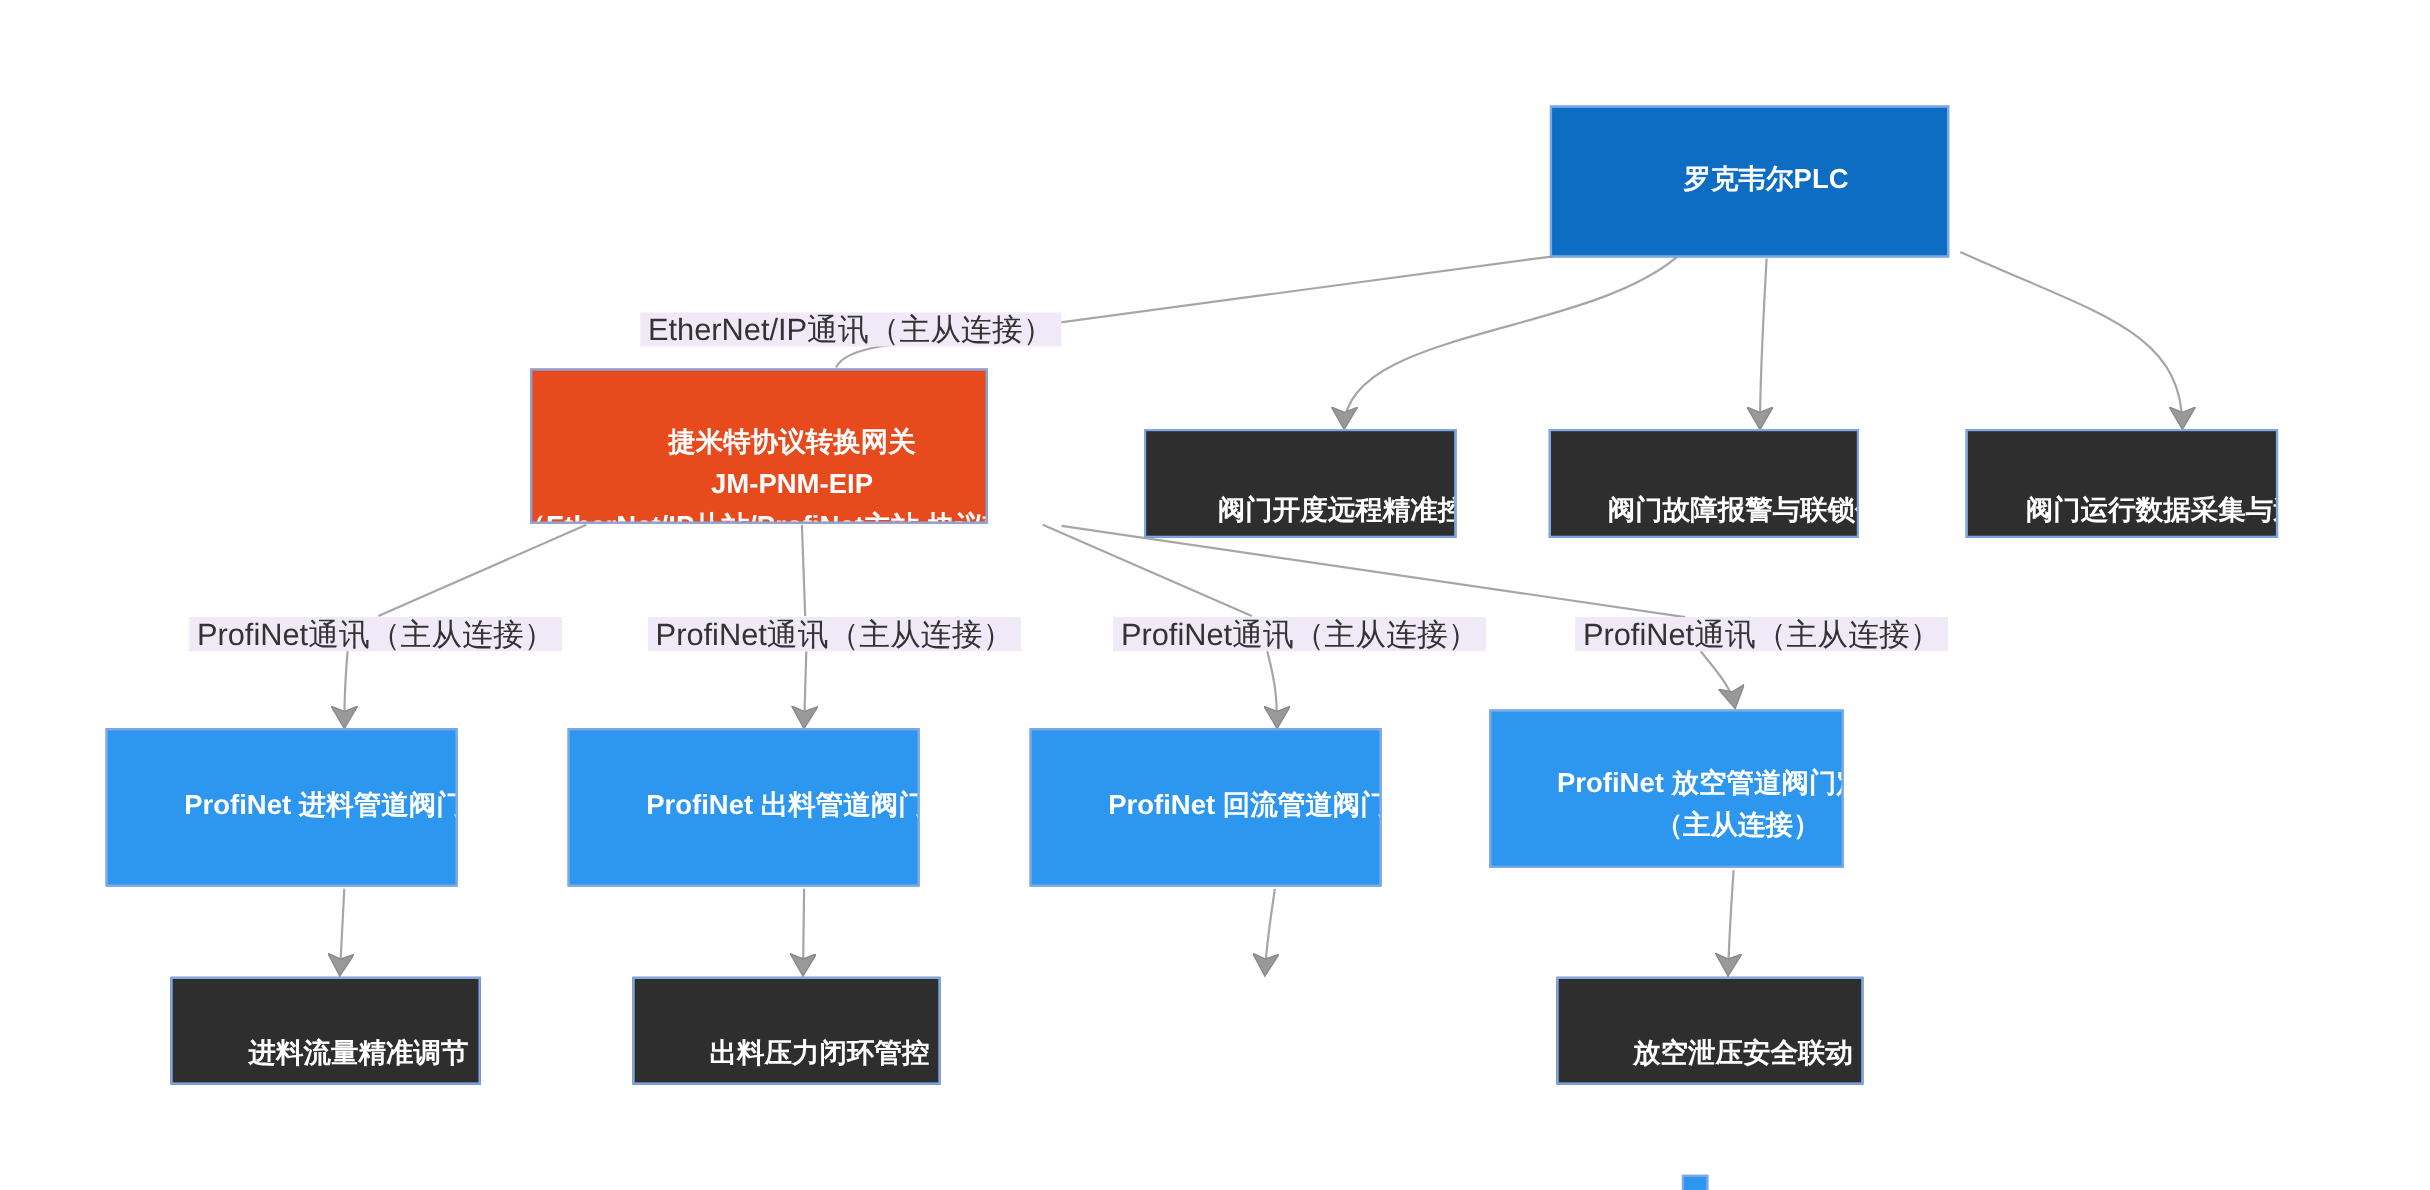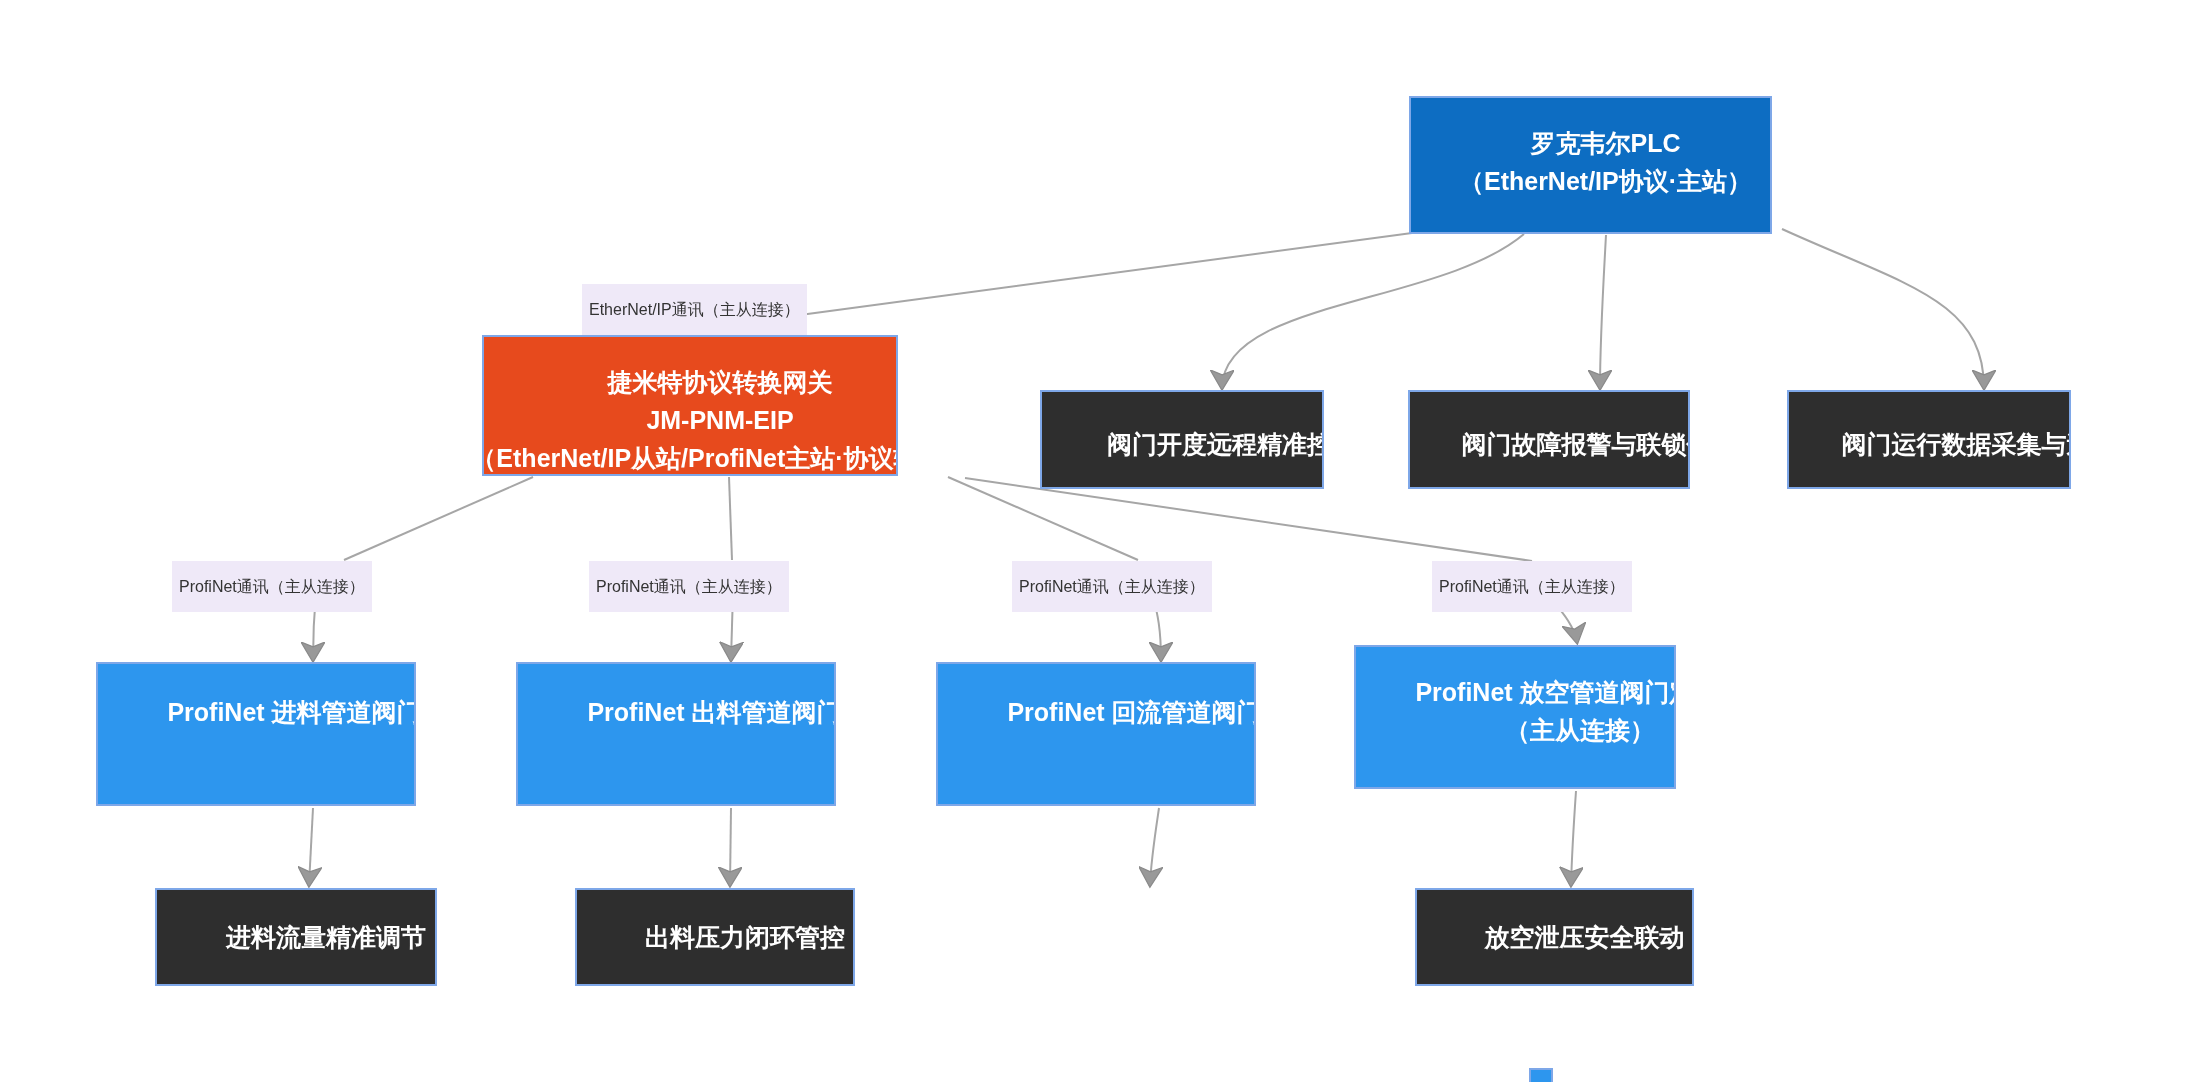--- a/index.html
+++ b/index.html
@@ -22,20 +22,21 @@
     font-weight:bold;
     font-size:25px;
     line-height:38px;
   }
   .node .lines{
     position:absolute;
     left:50%;
     display:flex;flex-direction:column;align-items:center;
     white-space:nowrap;
     transform:translateX(calc(-50% + var(--sh,0px)));
+    margin-top:20px;
   }
   .blue{background:var(--plc,#0d6dc2);}
   .lblue{background:var(--device,#2d96ee);}
   .orange{background:var(--gateway,#e74a1d);}
   .dark{background:var(--dark,#2e2e2e);}
 
   
   #n-plc      {left:1409px;top:96px; width:363px;height:138px;} #n-plc .lines{--sh:15px;top:26px;}
   #n-gw       {left:482px; top:335px;width:416px;height:141px;} #n-gw .lines{--sh:30px;top:26px;}
   #n-open     {left:1040px;top:390px;width:284px;height:99px;}  #n-open .lines{--sh:50px;top:33px;}
@@ -48,23 +49,23 @@
   #n-feedc    {left:155px; top:888px;width:282px;height:98px;}  #n-feedc .lines{--sh:30px;top:28px;}
   #n-outc     {left:575px; top:888px;width:280px;height:98px;}  #n-outc .lines{--sh:30px;top:28px;}
   #n-retc     {left:995px; top:888px;width:279px;height:98px;}  #n-retc .lines{--sh:30px;top:28px;}
   #n-ventc    {left:1415px;top:888px;width:279px;height:98px;}  #n-ventc .lines{--sh:30px;top:28px;}
   #n-partial  {left:1529px;top:1068px;width:24px;height:20px;}
 
   .edge-label{
     position:absolute;
     background:var(--label_bg,#efe9f8);
     color:var(--label_text,#333333);
-    font-size:16px;
+    font-size:28px;
     line-height:23px;
-    padding:14px 7px;
+    padding:4px 7px;
     white-space:nowrap;
   }
   #l-eip{left:582px;top:284px;}
   #l-pn1{left:172px;top:561px;}
   #l-pn2{left:589px;top:561px;}
   #l-pn3{left:1012px;top:561px;}
   #l-pn4{left:1432px;top:561px;}
 </style>
 </head>
 <body>
@@ -91,21 +92,20 @@
     <path class="edge" marker-end="url(#arrow)" d="M 1546 592 C 1562 612 1574 625 1577 642"></path>
     <path class="edge" marker-end="url(#arrow)" d="M 313 808 L 309 885"></path>
     <path class="edge" marker-end="url(#arrow)" d="M 731 808 L 730 885"></path>
     <path class="edge" marker-end="url(#arrow)" d="M 1159 808 C 1155 835 1151 860 1150 885"></path>
     <path class="edge" marker-end="url(#arrow)" d="M 1576 791 C 1574 820 1572 850 1571 885"></path>
   </svg>
 
   <div class="node blue" id="n-plc">
     <div class="lines">
       <span>罗克韦尔PLC</span>
-      <span>（EtherNet/IP协议·主站）</span>
     </div>
   </div>
 
   <div class="node orange" id="n-gw">
     <div class="lines">
       <span>捷米特协议转换网关</span>
       <span>JM-PNM-EIP</span>
       <span>（EtherNet/IP从站/ProfiNet主站·协议转换）</span>
     </div>
   </div>

